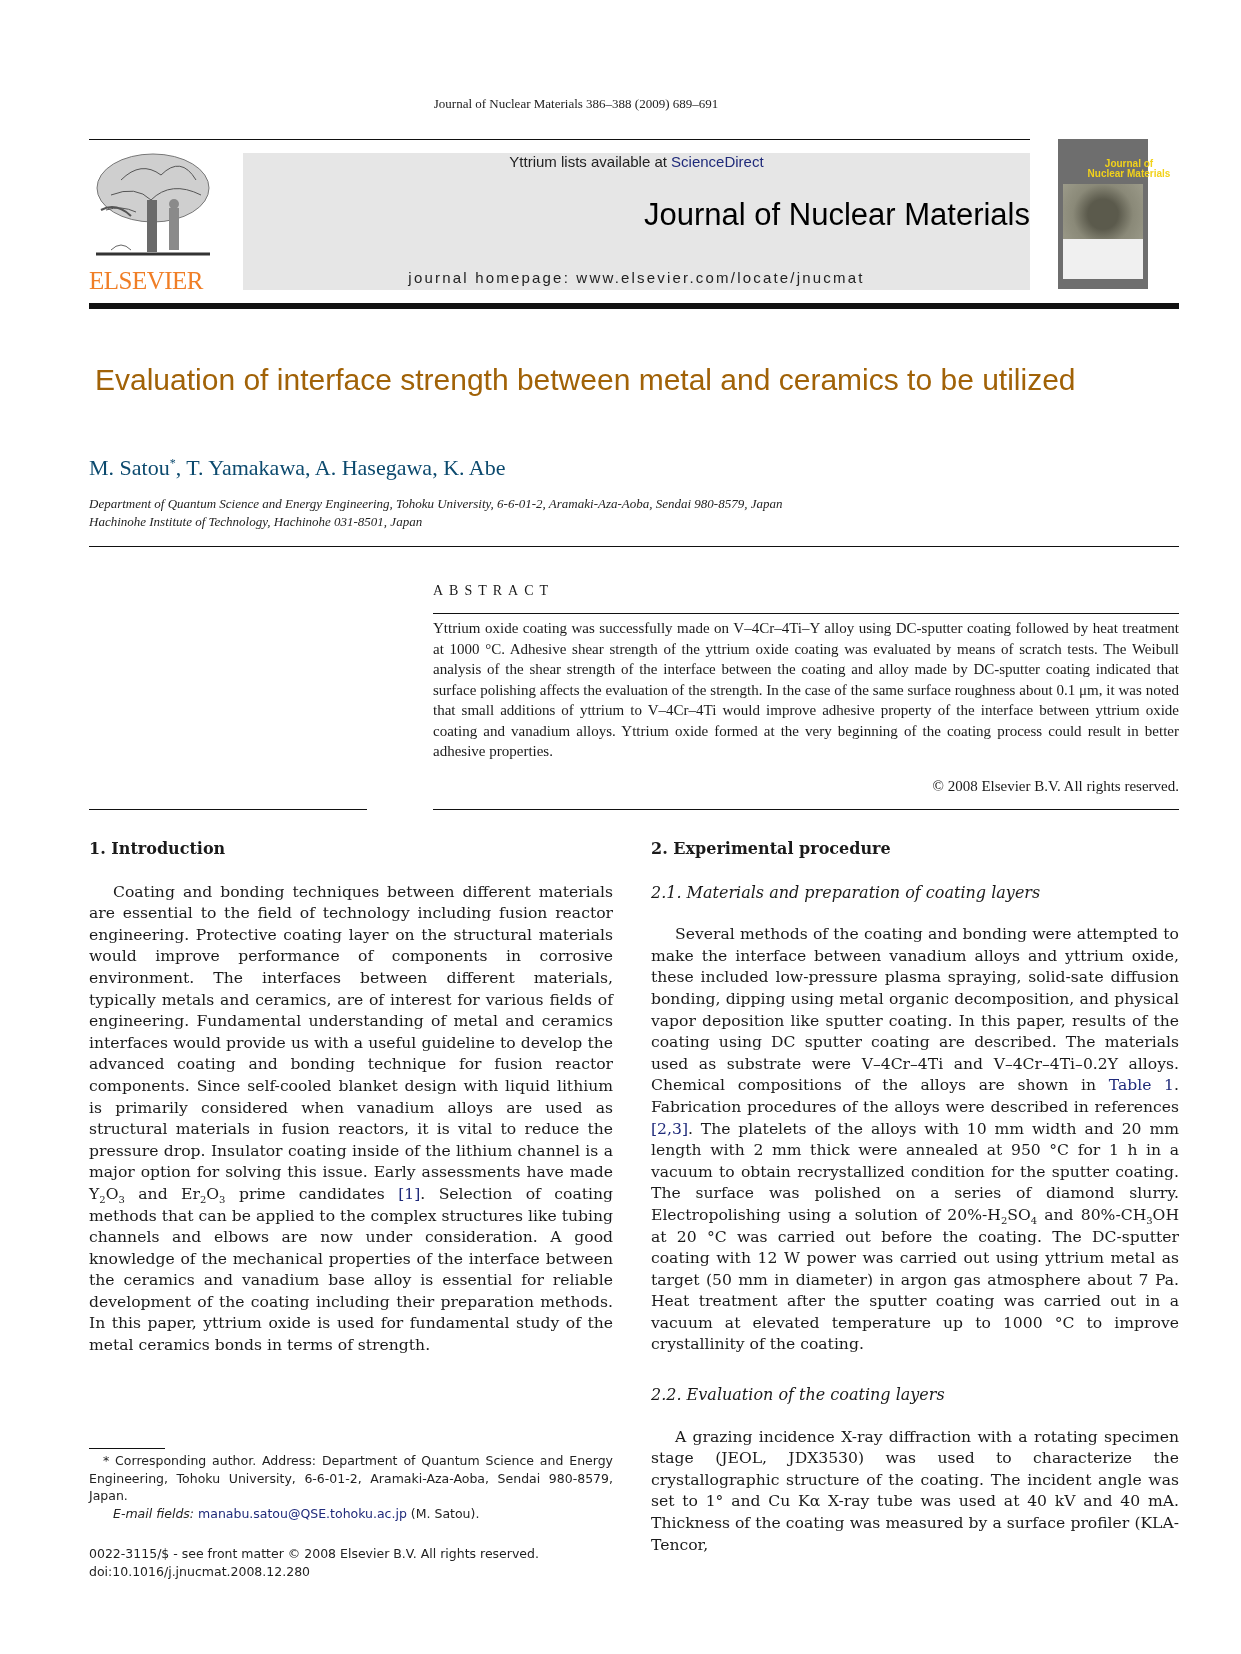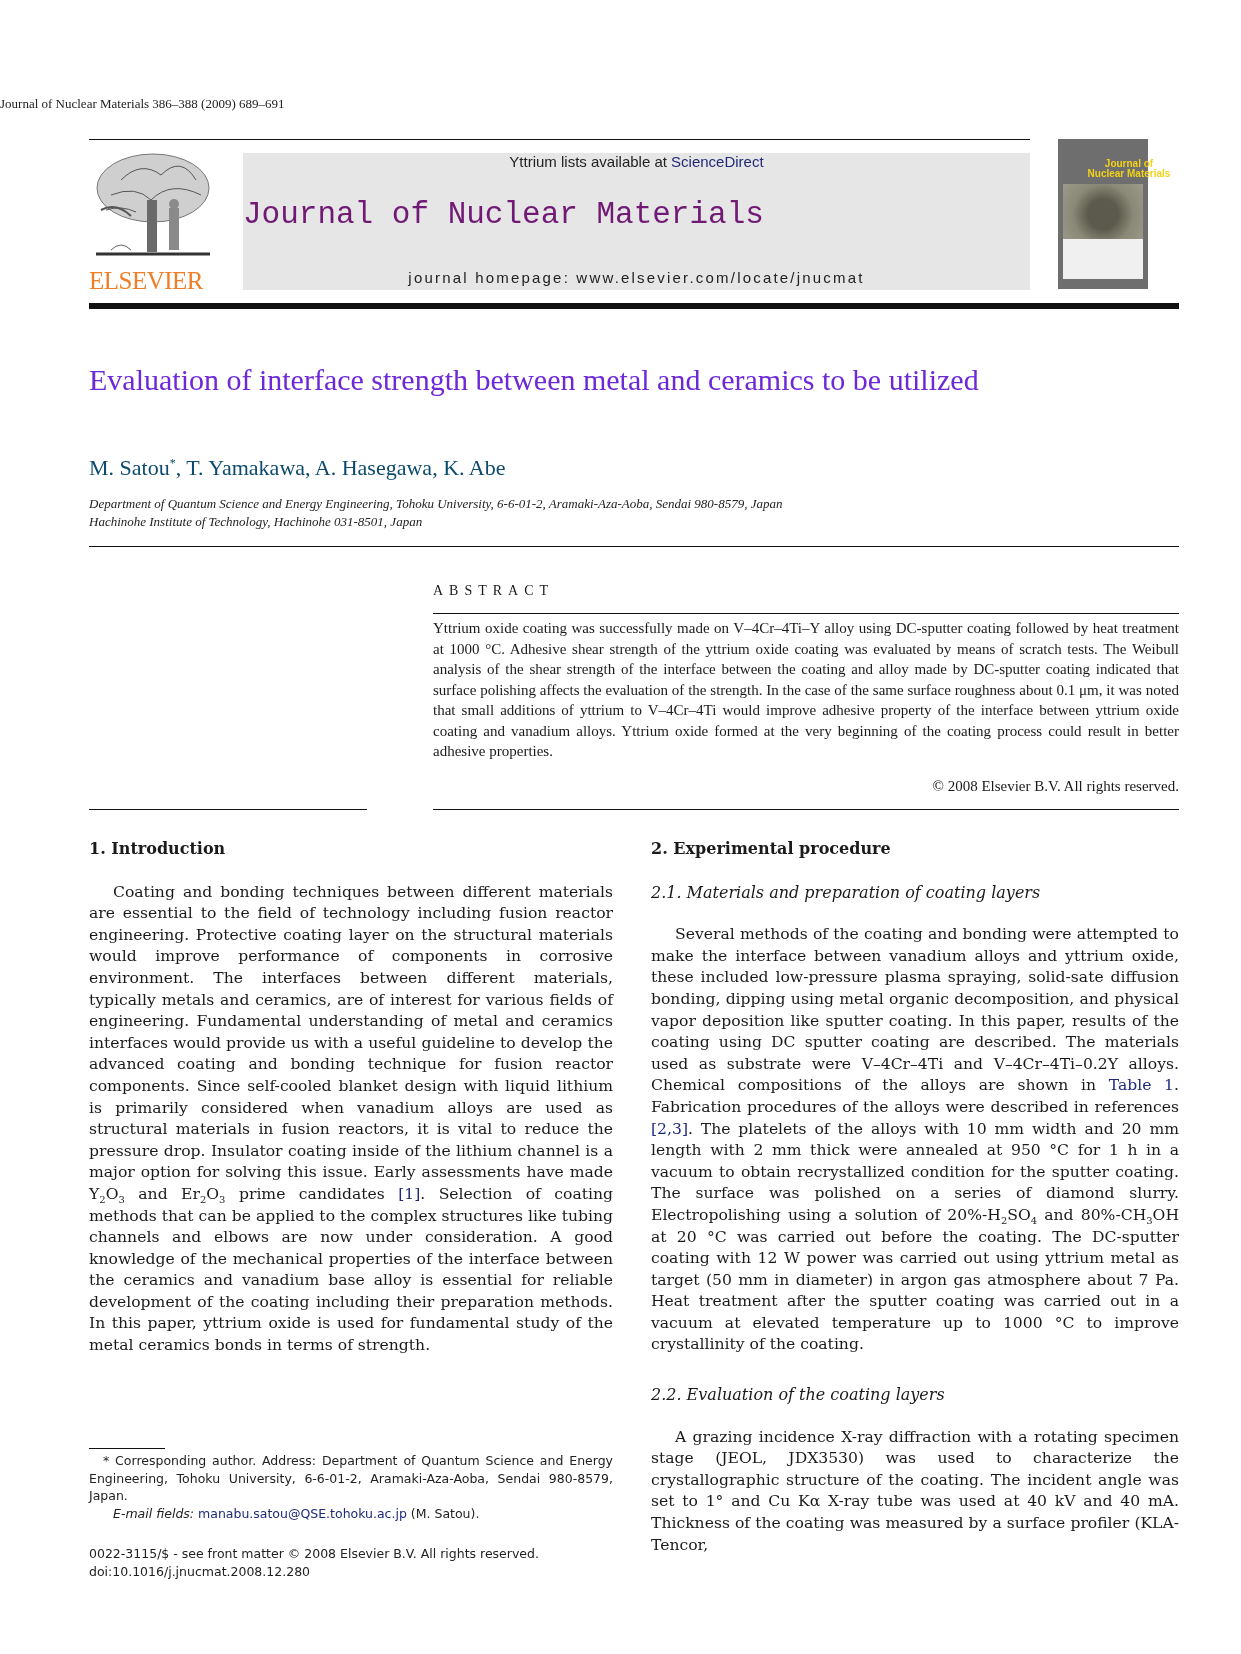--- a/index.html
+++ b/index.html
@@ -1,49 +1,49 @@
 <!DOCTYPE html>
 <html><head>
   <meta charset="utf-8">
   <style>
     html, body { margin: 0; padding: 0; background: #ffffff; }
     body { width: 1241px; height: 1654px; position: relative; overflow: hidden;
            font-family: "DejaVu Serif", serif; color: #1a1a1a; }
     .abs { position: absolute; }
 
-    .running-head { left: 0; width: 1152px; top: 96px; font-size: 13px;
+    .running-head { left: 0; width: 1152px; top: 96px; text-align: center; font-size: 13px;
                     font-family: "Liberation Serif", serif; color: #222; }
     .top-rule { left: 89px; top: 139px; width: 941px; height: 0; border-top: 1.5px solid #111; }
 
     .logo { left: 89px; top: 150px; width: 130px; height: 140px; }
     .logo-tree { width: 124px; height: 112px; margin-left: 2px; }
     .logo-word { font-family: "Liberation Serif", serif; color: #f07e26; font-size: 25px;
                  letter-spacing: -0.5px; line-height: 26px; margin-top: 2px; }
 
     .banner { left: 243px; top: 153px; width: 787px; height: 137px; background: #e6e6e6; }
     .banner-contents { position: absolute; top: 0; left: 0; width: 100%; text-align: center;
                        font-family: "Liberation Sans", sans-serif; font-size: 15px; line-height: 18px; color: #222; }
     .banner-contents .link { color: #1f2a7a; }
-    .banner-title { position: absolute; top: 44px; left: 0; width: 100%; text-align: left;
-                    font-family: Liberation Mono, monospace; font-size: 31px; color: #701a75; }
+    .banner-title { position: absolute; top: 44px; left: 0; width: 100%; text-align: right;
+                    font-family: Liberation Sans, sans-serif; font-size: 31px; color: #000000; }
     .banner-home { position: absolute; top: 116px; left: 0; width: 100%; text-align: center;
                    font-family: "Liberation Sans", sans-serif; font-size: 15px; letter-spacing: 2.2px; color: #222; }
 
     .cover { left: 1058px; top: 139px; width: 90px; height: 150px; background: #6e6e6e; }
     .cover-title { position: absolute; top: 20px; left: 0; width: 100%; text-align: center;
                    font-family: "Liberation Sans", sans-serif; font-weight: bold; color: #f2d21a;
                    font-size: 10px; line-height: 10px; padding-left: 26px; }
     .cover-img { position: absolute; top: 45px; left: 5px; width: 80px; height: 95px; background: #f0f0f0; }
     .cover-photo { position: absolute; top: 0; left: 0; width: 80px; height: 55px;
                    background: radial-gradient(circle at 50% 55%, #5b5a4c 0 30%, #8a8978 60%, #9c9b8a 100%); }
 
     .thick-rule { left: 89px; top: 303px; width: 1090px; height: 6px; background: #111; }
 
-    .title { left: 89px; top: 362px; width: 1050px; font-family: Liberation Serif, serif;
-             font-size: 30px; line-height: 36px; color: #6d28d9; }
+    .title { left: 95px; top: 362px; width: 1050px; font-family: Liberation Sans, sans-serif;
+             font-size: 30px; line-height: 36px; color: #a16207; }
     .authors { left: 89px; top: 455px; font-family: "Liberation Serif", serif; font-size: 22px; color: #0c4a6e; }
     .authors sup { font-size: 12px; }
     .affil { left: 89px; top: 495px; font-family: "Liberation Serif", serif; font-style: italic;
              font-size: 13px; line-height: 18px; color: #222; }
 
     .rule-full { left: 89px; top: 546px; width: 1090px; height: 0; border-top: 1.3px solid #111; }
     .abstract-head { left: 433px; top: 583px; font-family: "Liberation Serif", serif;
                      font-size: 14px; letter-spacing: 6px; color: #1a1a1a; }
     .abstract-rule-top { left: 433px; top: 613px; width: 746px; border-top: 1.2px solid #111; }
     .abstract-body { left: 433px; top: 618px; width: 746px; font-family: "Liberation Serif", serif;

